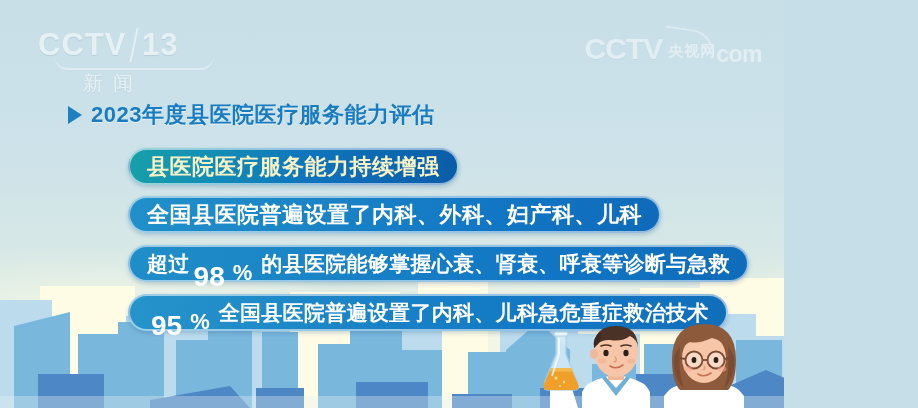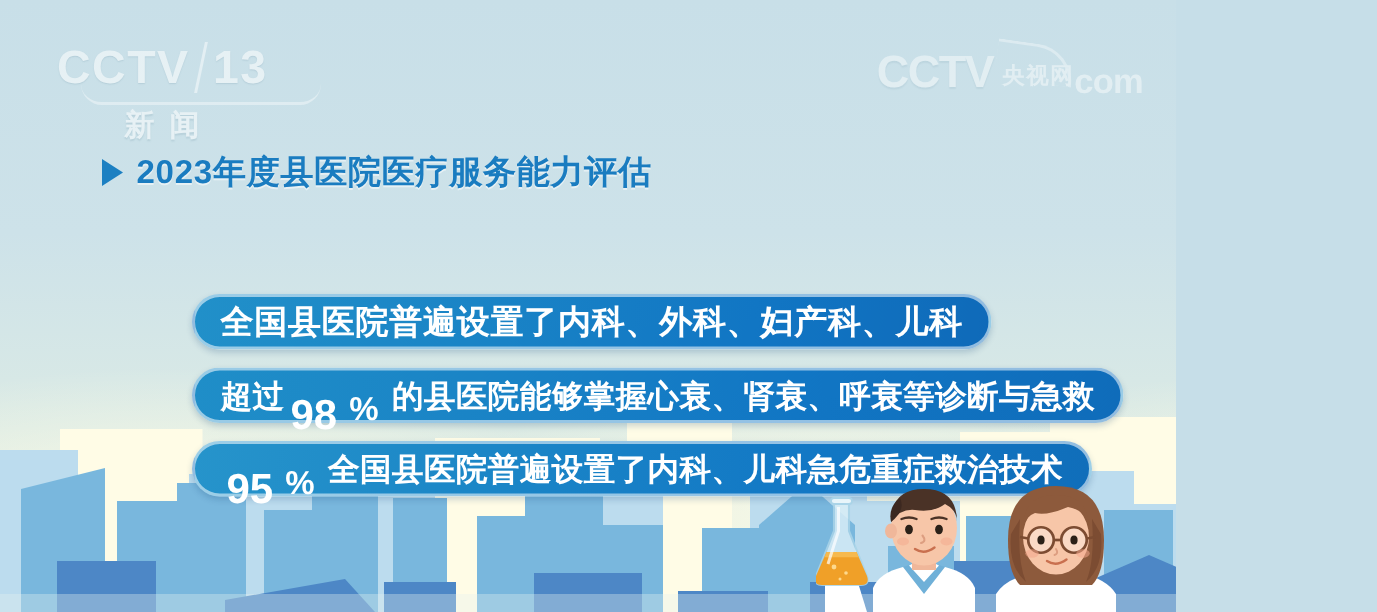--- a/index.html
+++ b/index.html
@@ -48,21 +48,21 @@
     transform:skewX(-12deg);
   }
   .logo .lg-13 i{ display:inline-block; transform:skewX(12deg); font-style:normal; }
   .logo .lg-arc{
     position:absolute; left:16px; top:28px; width:160px; height:14px;
     border-bottom:2px solid rgba(255,255,255,.7);
     border-radius:0 0 70px 70px;
   }
   .logo .lg-sub{
     margin-top:8px; text-align:center; width:150px;
-    font-size:20px; font-weight:700; color:#ffffff; letter-spacing:10px;
+    font-size:20px; font-weight:400; color:#ffffff; letter-spacing:10px;
     text-shadow:0 1px 1px rgba(90,130,150,.3);
   }
 
   
   .wm{ position:absolute; right:22px; top:32px; opacity:.45; }
   .wm .wm-row{ display:flex; align-items:flex-end; gap:6px; }
   .wm .wm-cctv{
     font-size:30px; font-weight:700; color:#fff; letter-spacing:-1px;
     text-shadow:0 1px 1px rgba(90,130,150,.25);
   }
@@ -223,20 +223,23 @@
         <div class="wm-com">com</div>
       </div>
     </div>
   </div>
 
   <div class="headline">
     <span class="tri"></span>
     <span class="headline-text">2023年度县医院医疗服务能力评估</span>
   </div>
 
+  <div class="pill pill-1">
+    <span>县医院医疗服务能力持续增强</span>
+  </div>
 
   <div class="pill pill-2">
     <span>全国县医院普遍设置了内科、外科、妇产科、儿科</span>
   </div>
 
   <div class="pill pill-3">
     <span>超过</span>
     <span class="big-num">98</span>
     <span class="big-num pct">%</span>
     <span style="padding-left:5px">的县医院能够掌握心衰、肾衰、呼衰等诊断与急救</span>

